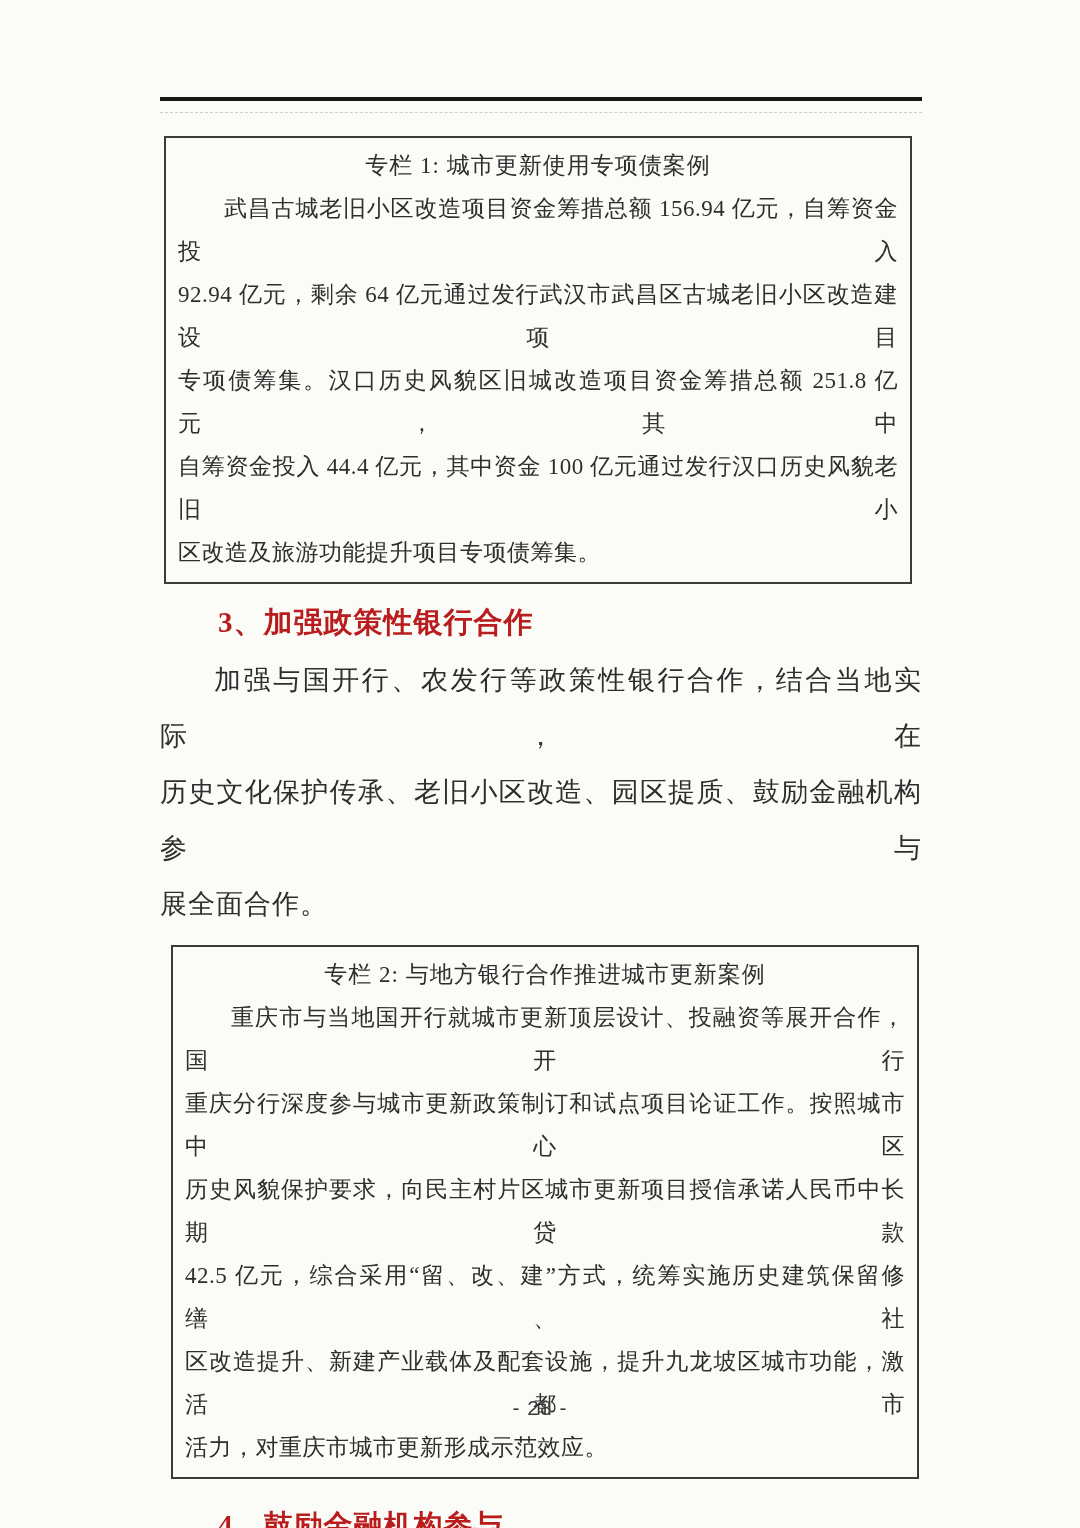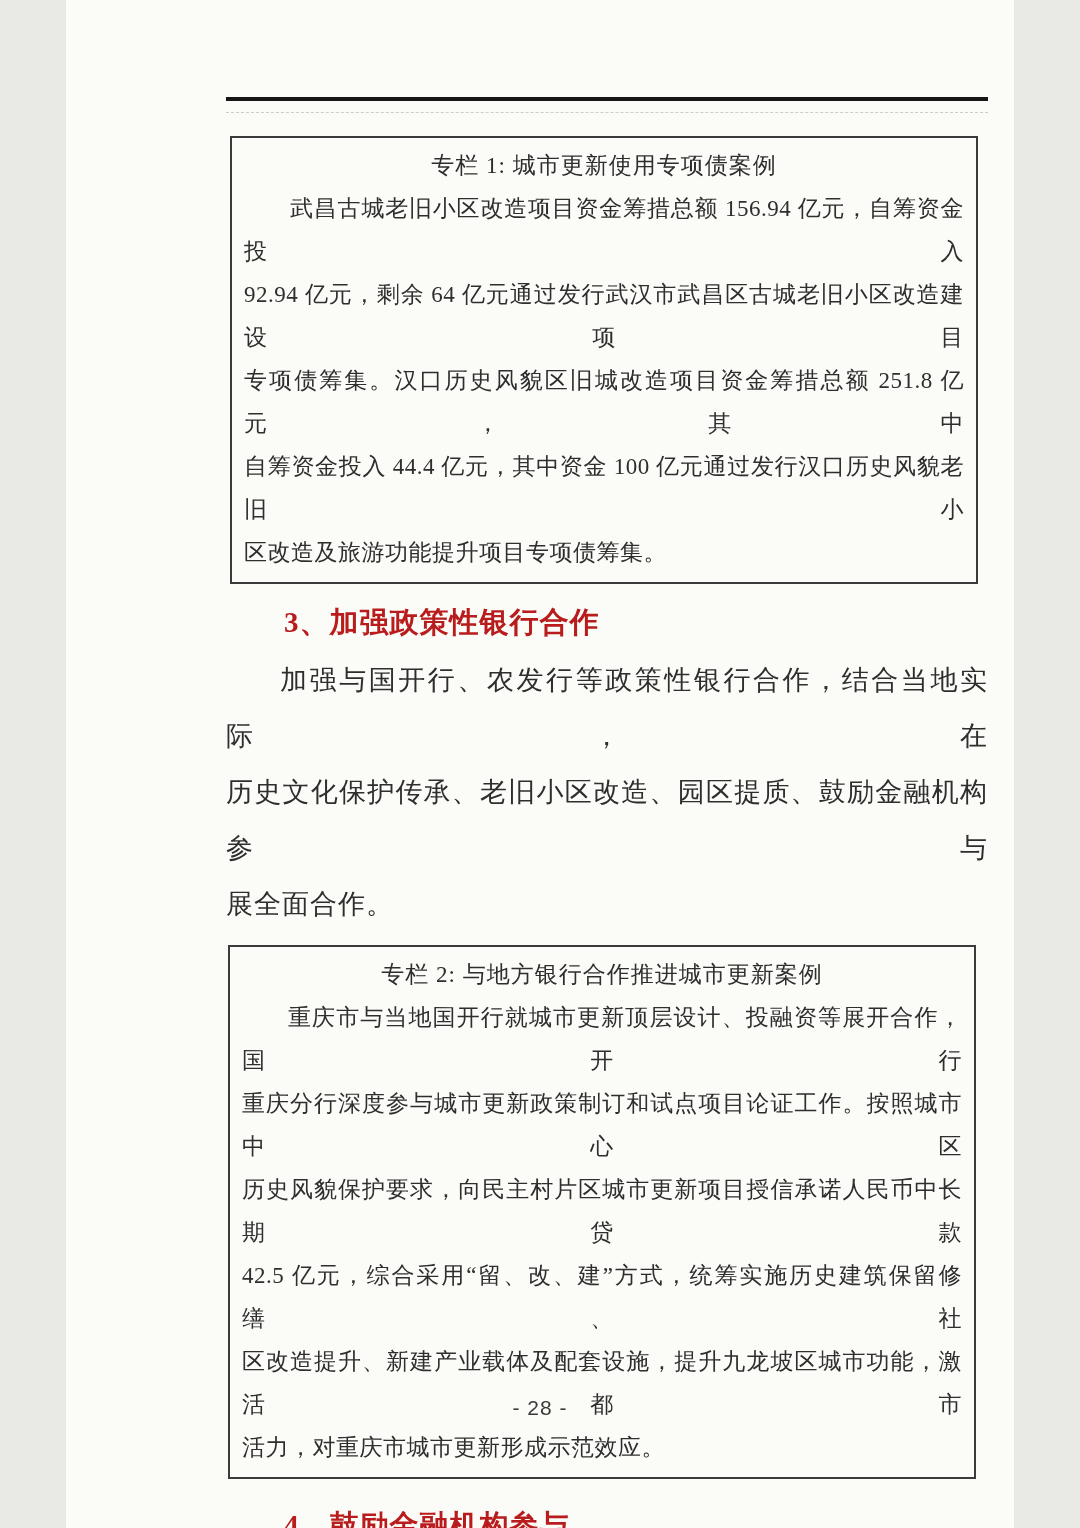--- a/index.html
+++ b/index.html
@@ -1,18 +1,18 @@
 <!DOCTYPE html>
 <html lang="zh"><head>
 <meta charset="utf-8">
 <style>
   html, body { margin: 0; padding: 0; background: #e9e9e6; }
   .page {
     position: relative;
-    width: 948px;
+    width: 1080px;
     height: 1528px;
     margin: 0 auto;
     background: #fbfbf8;
     color: #2e2e2e;
     font-family: "Liberation Serif", "DejaVu Serif", serif;
     overflow: hidden;
     box-sizing: border-box;
   }
   .content {
     position: absolute;
@@ -28,21 +28,21 @@
     border-bottom: 1px dashed #cdcdc6;
   }
   
   .callout {
     border: 2px solid #3b3b3b;
     background: #fbfbf8;
     box-sizing: border-box;
     padding: 6px 12px 8px 12px;
   }
   .callout.first { margin-top: 23px; width: 748px; margin-left: 4px; }
-  .callout.second { margin-top: 13px; width: 748px; margin-left: 2px; }
+  .callout.second { margin-top: 13px; width: 748px; margin-left: 11px; }
   .callout-title {
     font-size: 23px;
     line-height: 43px;
     text-align: center;
     letter-spacing: 1px;
   }
   .box-line {
     font-size: 23px;
     line-height: 43px;
     letter-spacing: 0.5px;

